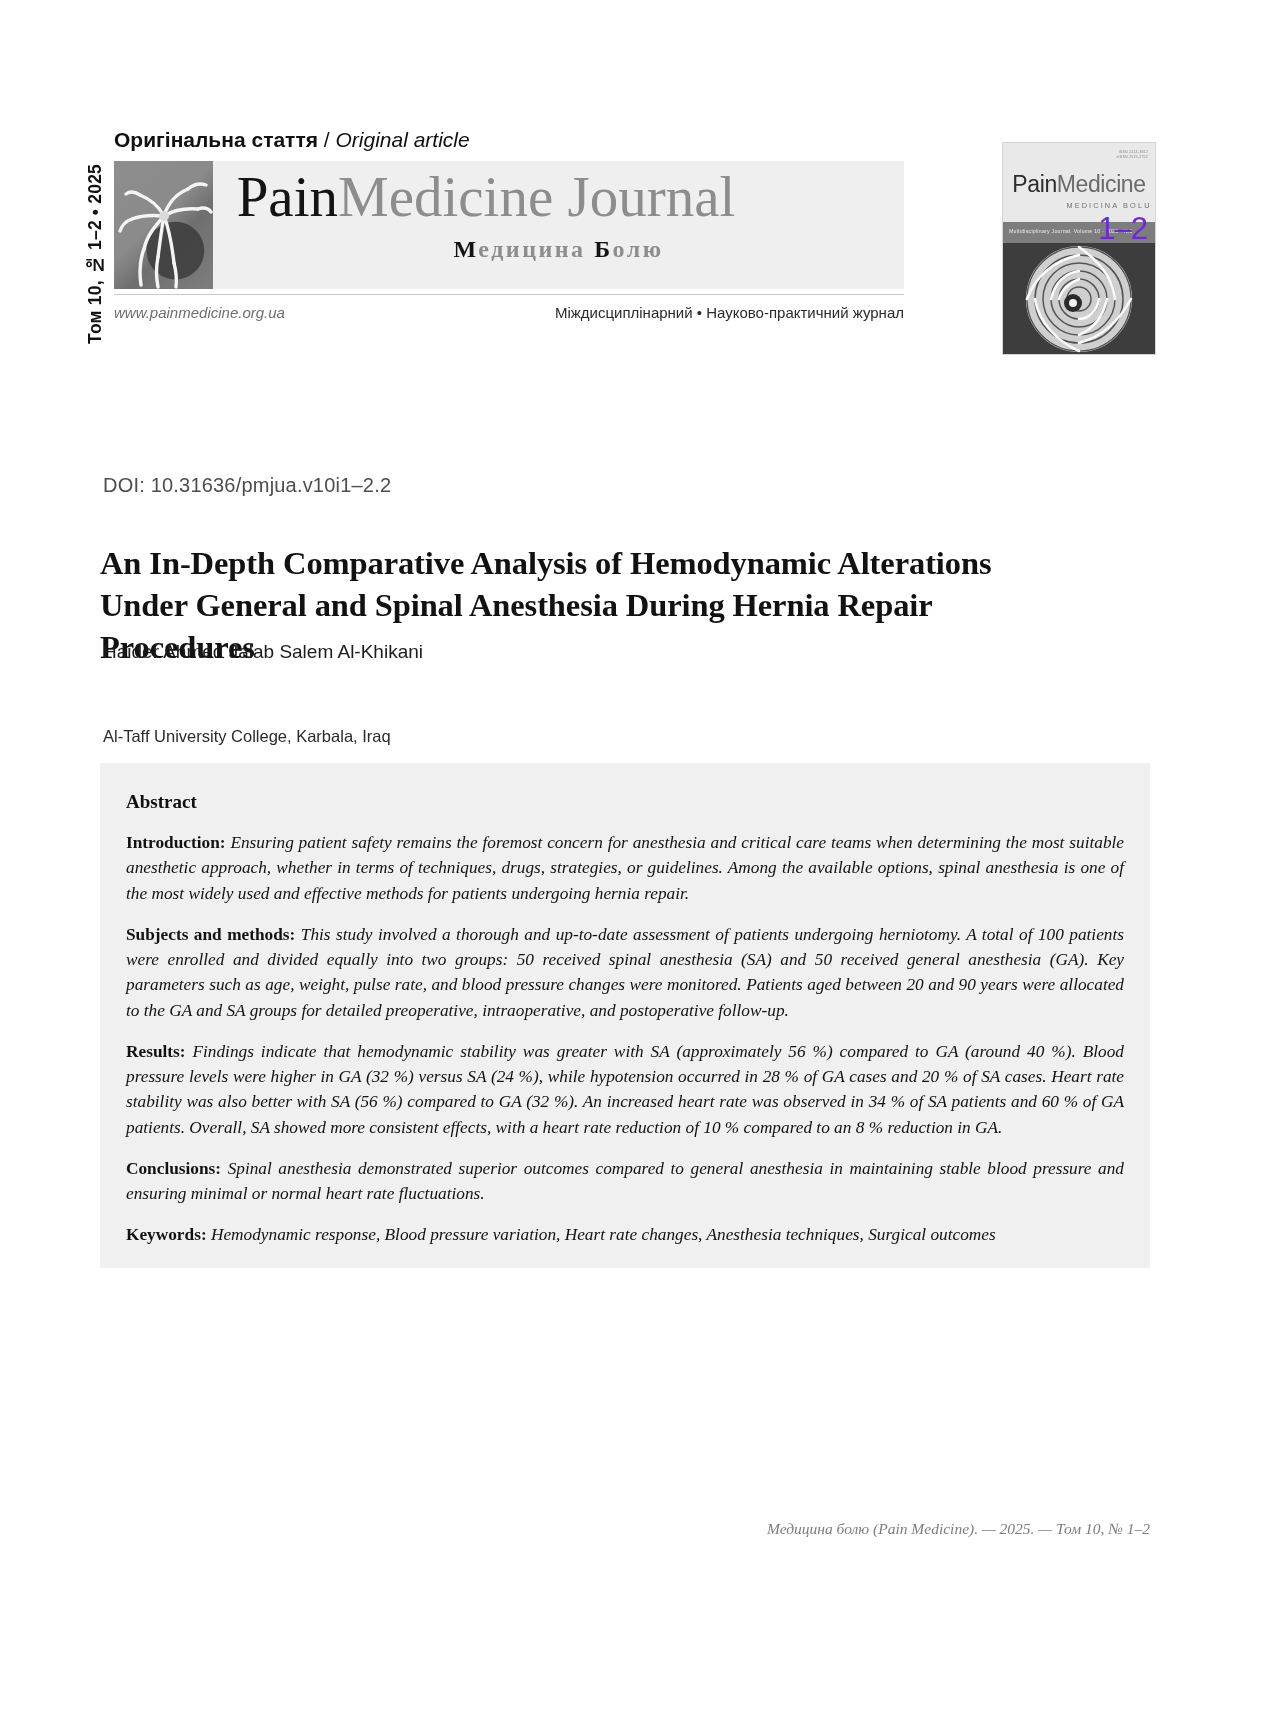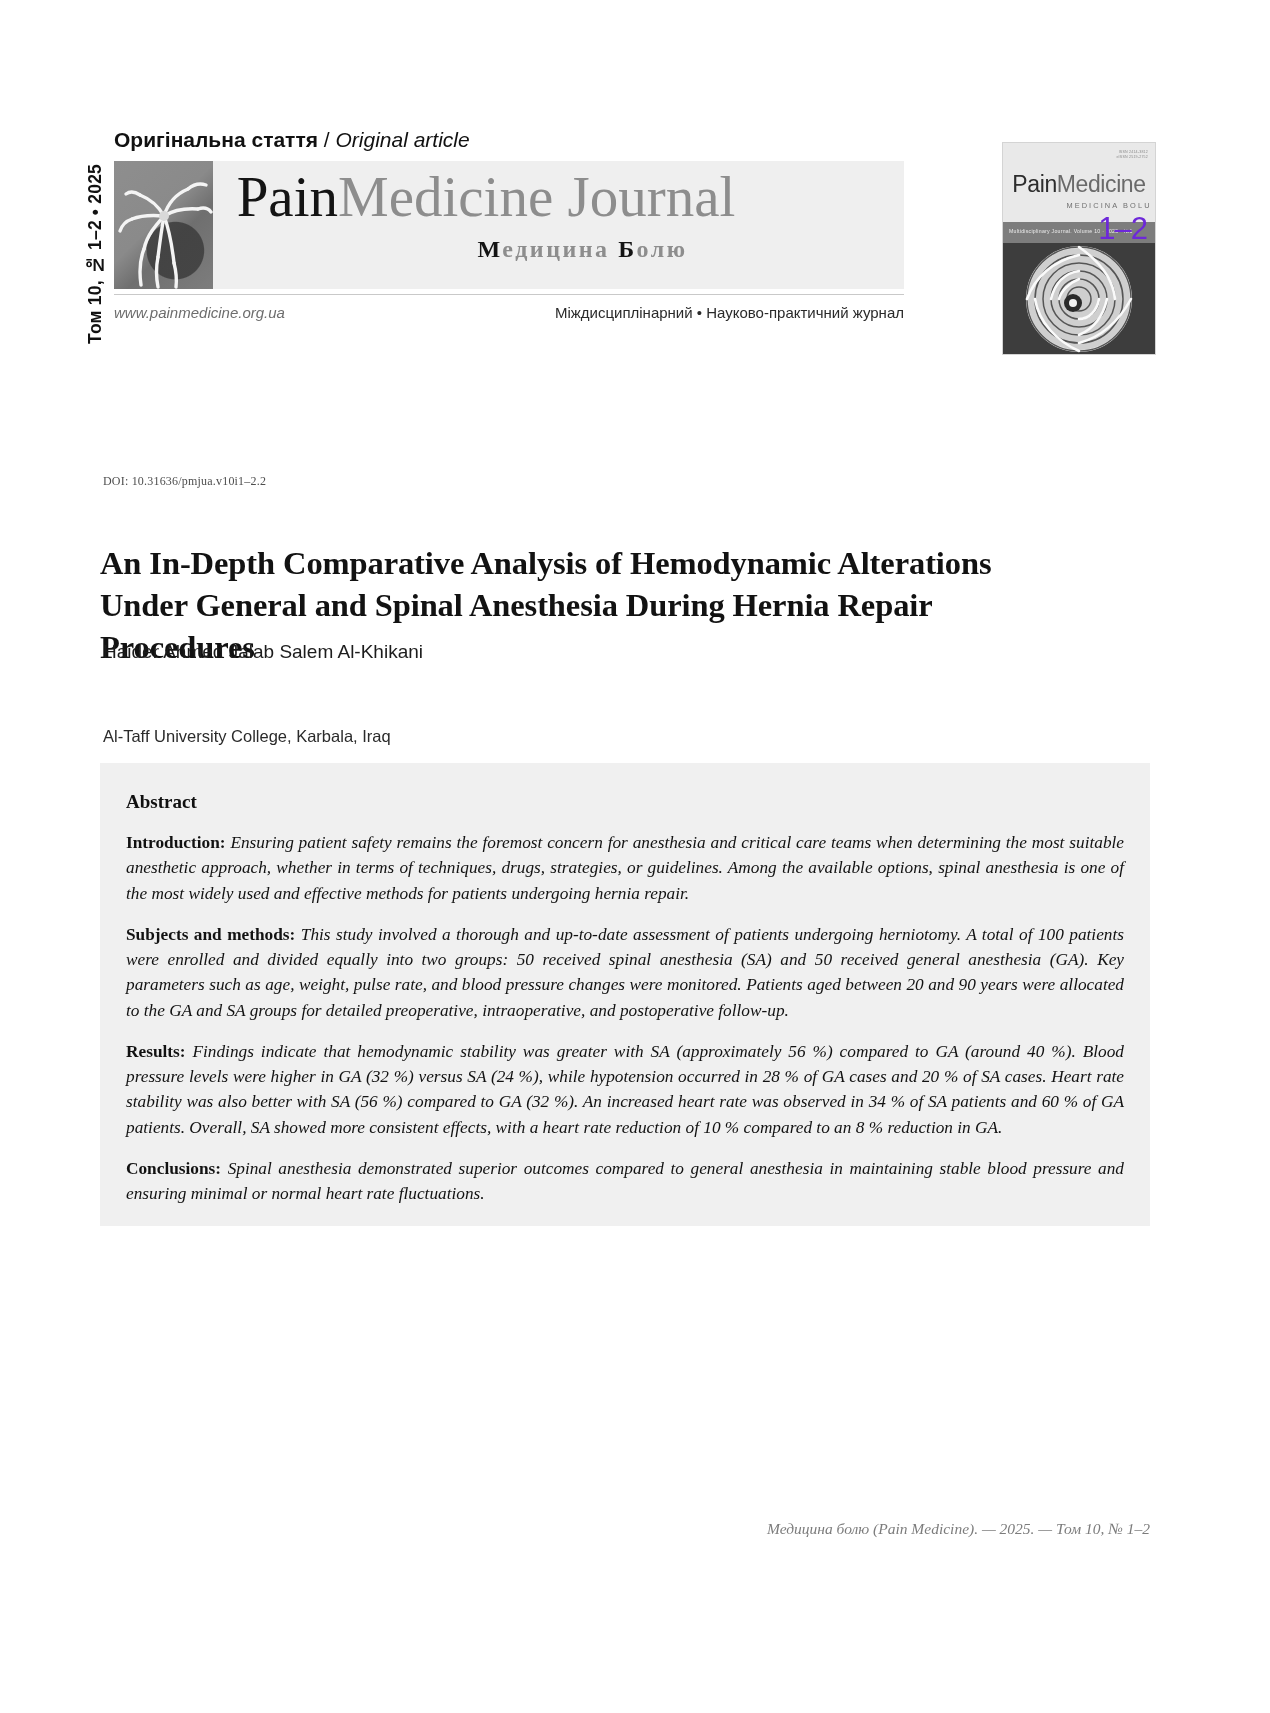--- a/index.html
+++ b/index.html
@@ -113,21 +113,20 @@
   .band-sub {
     position: absolute;
     left: 113px;
     top: 108px;
     width: 691px;
     text-align: center;
     font-family: "Liberation Serif", serif;
     font-size: 24px;
     letter-spacing: 2.5px;
     white-space: nowrap;
-    padding-left: 24px;
   }
   .band-sub .dark { color: #141414; font-weight: bold; }
   .band-sub .gray { color: #8d8d8d; font-weight: bold; }
 
   .masthead-rule {
     position: absolute;
     left: 14px;
     top: 166px;
     width: 790px;
     height: 1px;
@@ -234,22 +233,22 @@
     background: #3d3d3d;
     overflow: hidden;
   }
   .cover-shell svg { position: absolute; left: 0; top: 0; }
 
   
   .doi {
     position: absolute;
     left: 103px;
     top: 474px;
-    font-family: Liberation Serif, serif;
-    font-size: 12px;
+    font-family: Liberation Sans, sans-serif;
+    font-size: 20px;
     color: #4d4d4d;
     letter-spacing: 0.2px;
   }
 
   .article-title {
     position: absolute;
     left: 100px;
     top: 520px;
     width: 975px;
     font-family: "Liberation Serif", serif;
@@ -441,17 +440,18 @@
     <div class="abstract-heading">Abstract</div>
 
     <p><span class="lbl">Introduction:</span><span> Ensuring patient safety remains the foremost concern for anesthesia and critical care teams when determining the most suitable anesthetic approach, whether in terms of techniques, drugs, strategies, or guidelines. Among the available options, spinal anesthesia is one of the most widely used and effective methods for patients undergoing hernia repair.</span></p>
 
     <p><span class="lbl">Subjects and methods:</span><span> This study involved a thorough and up-to-date assessment of patients undergoing herniotomy. A total of 100 patients were enrolled and divided equally into two groups: 50 received spinal anesthesia (SA) and 50 received general anesthesia (GA). Key parameters such as age, weight, pulse rate, and blood pressure changes were monitored. Patients aged between 20 and 90 years were allocated to the GA and SA groups for detailed preoperative, intraoperative, and postoperative follow-up.</span></p>
 
     <p><span class="lbl">Results:</span><span> Findings indicate that hemodynamic stability was greater with SA (approximately 56 %) compared to GA (around 40 %). Blood pressure levels were higher in GA (32 %) versus SA (24 %), while hypotension occurred in 28 % of GA cases and 20 % of SA cases. Heart rate stability was also better with SA (56 %) compared to GA (32 %). An increased heart rate was observed in 34 % of SA patients and 60 % of GA patients. Overall, SA showed more consistent effects, with a heart rate reduction of 10 % compared to an 8 % reduction in GA.</span></p>
 
     <p><span class="lbl">Conclusions:</span><span> Spinal anesthesia demonstrated superior outcomes compared to general anesthesia in maintaining stable blood pressure and ensuring minimal or normal heart rate fluctuations.</span></p>
 
+    <p><span class="lbl">Keywords:</span><span> Hemodynamic response, Blood pressure variation, Heart rate changes, Anesthesia techniques, Surgical outcomes</span></p>
   </div>
 
   <div class="footer">Медицина болю (Pain Medicine). — 2025. — Том 10, № 1–2</div>
 
 </div>
 
 </body></html>

